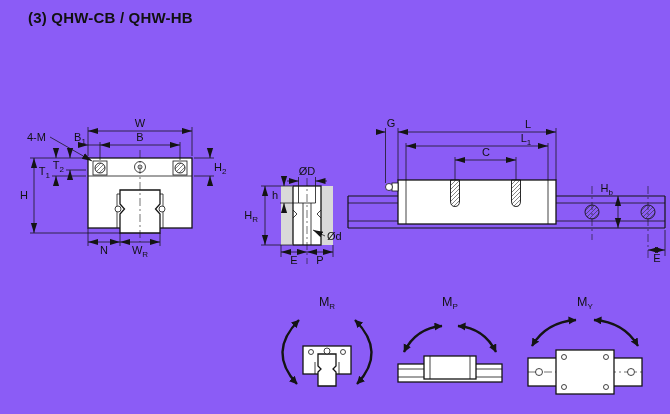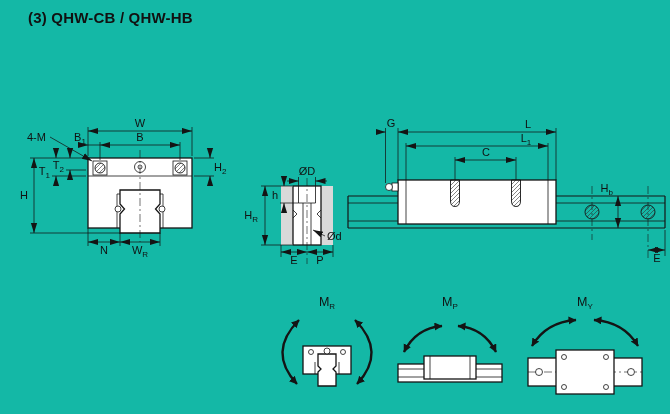--- a/index.html
+++ b/index.html
@@ -1,16 +1,16 @@
 <!DOCTYPE html>
 <html><head>
 <meta charset="utf-8">
 <style>
   html,body { margin:0; padding:0; background:#ffffff; }
-  .stage { position:relative; width:670px; height:414px; background:#14b8a6; overflow:hidden; }
+  .stage { position:relative; width:670px; height:414px; background:#8b5cf6; overflow:hidden; }
   svg { display:block; }
   text { font-family:"Liberation Sans", sans-serif; font-size:11px; fill:#111; }
   .sub { font-size:8px; }
   .big { font-size:12.5px; }
   .title-text { font-size:15px; font-weight:700; letter-spacing:0.2px; }
   .shade   { fill:#d9d9d9; stroke:none; }
   .outline { fill:#ffffff; stroke:#141414; stroke-width:1.3; }
   .thin    { fill:none; stroke:#141414; stroke-width:0.8; }
   .med     { fill:none; stroke:#141414; stroke-width:1.2; }
   .dimline { fill:none; stroke:#141414; stroke-width:0.75; }

